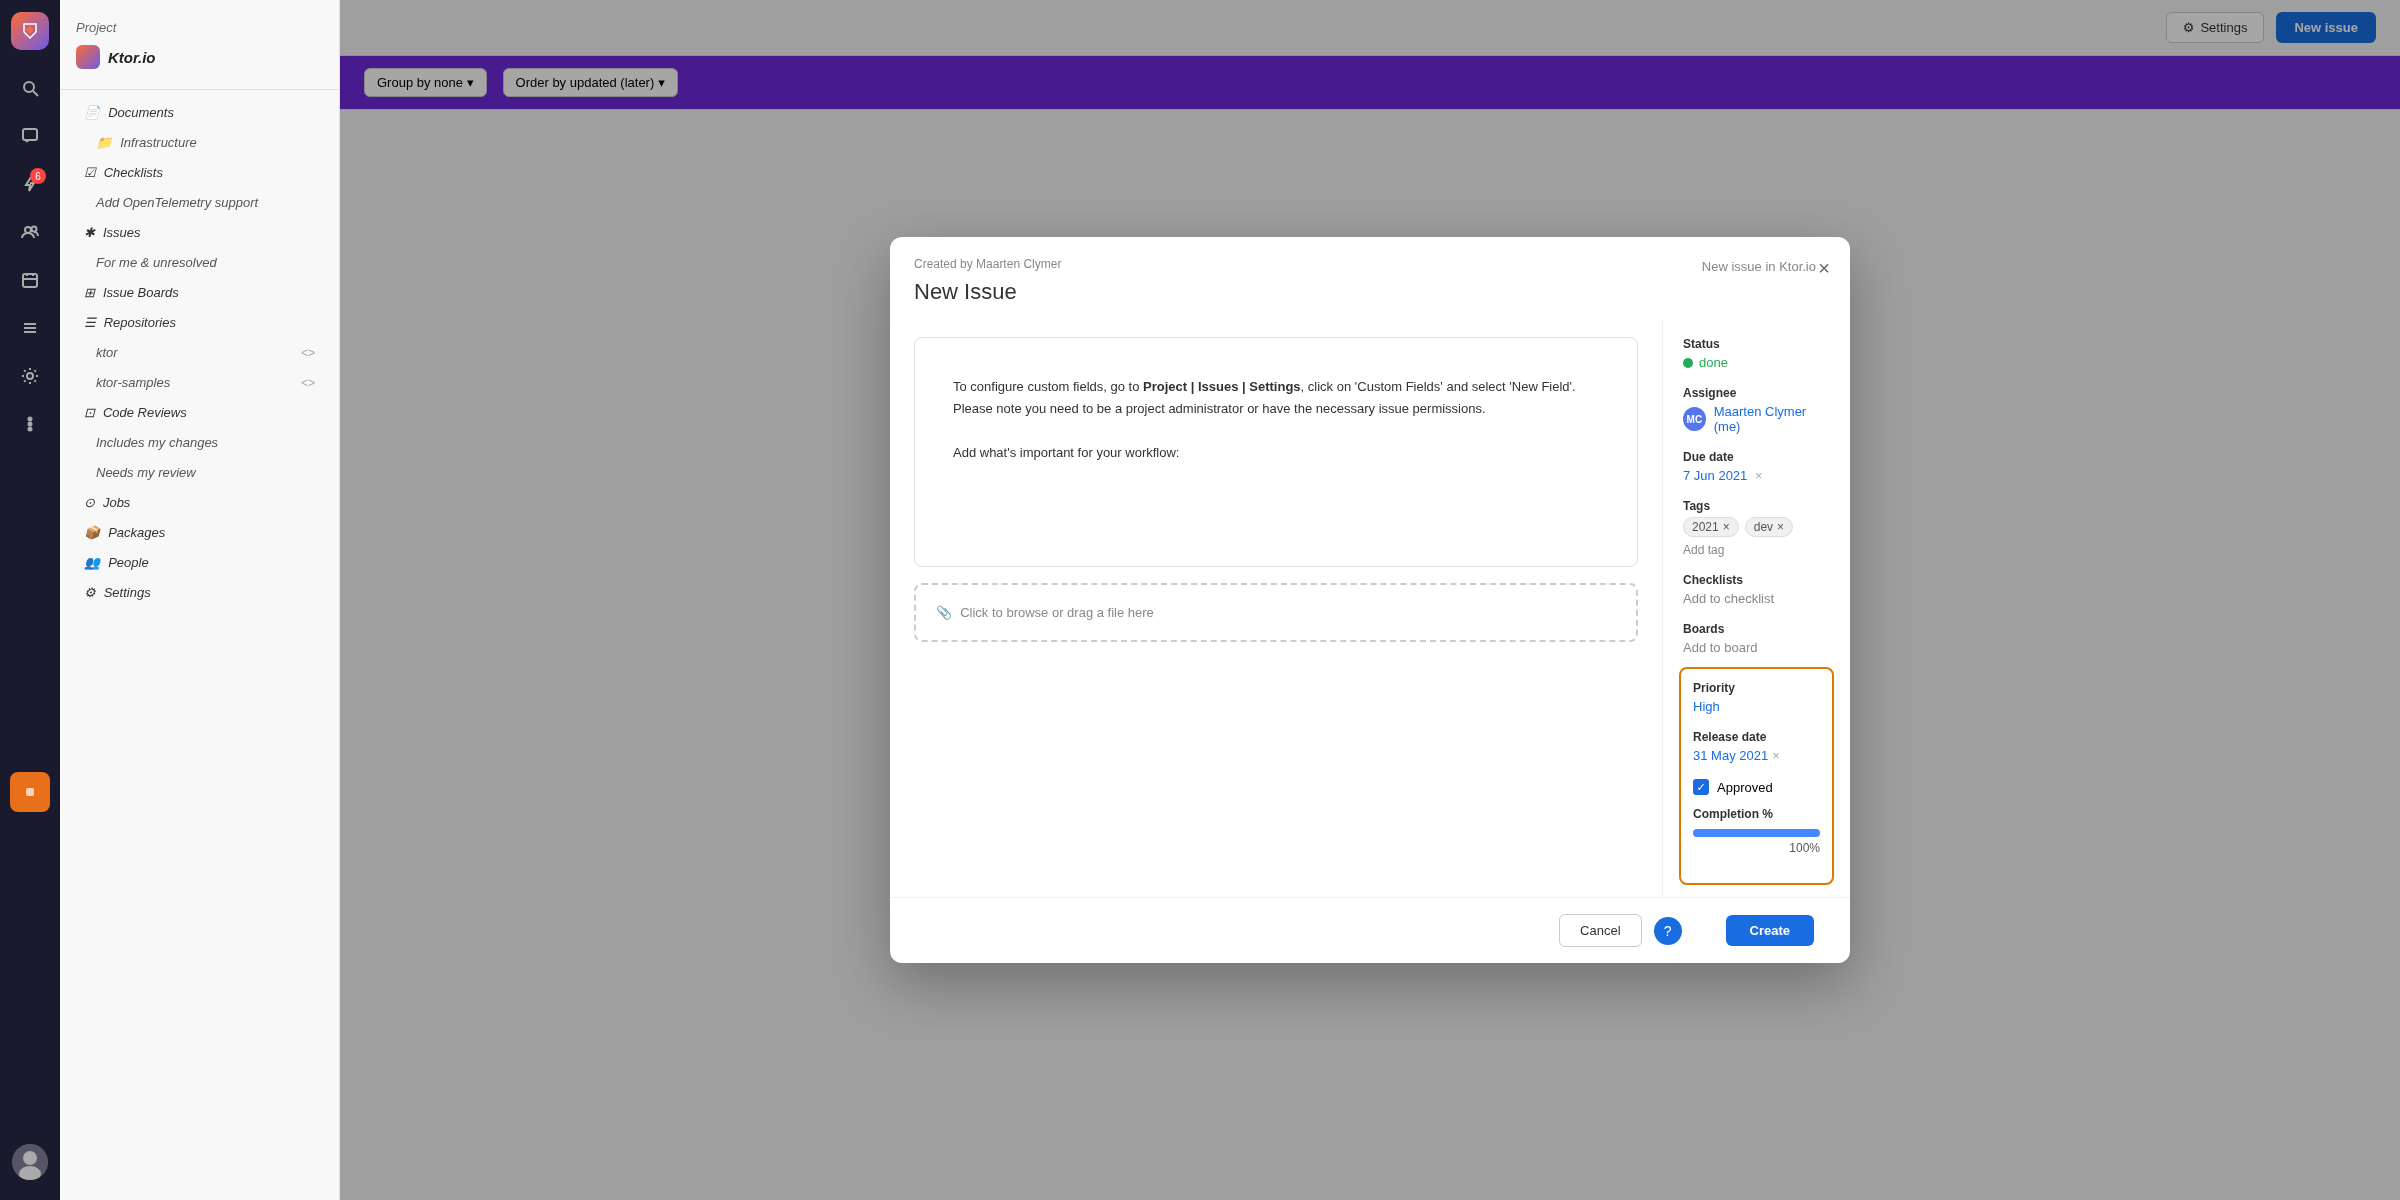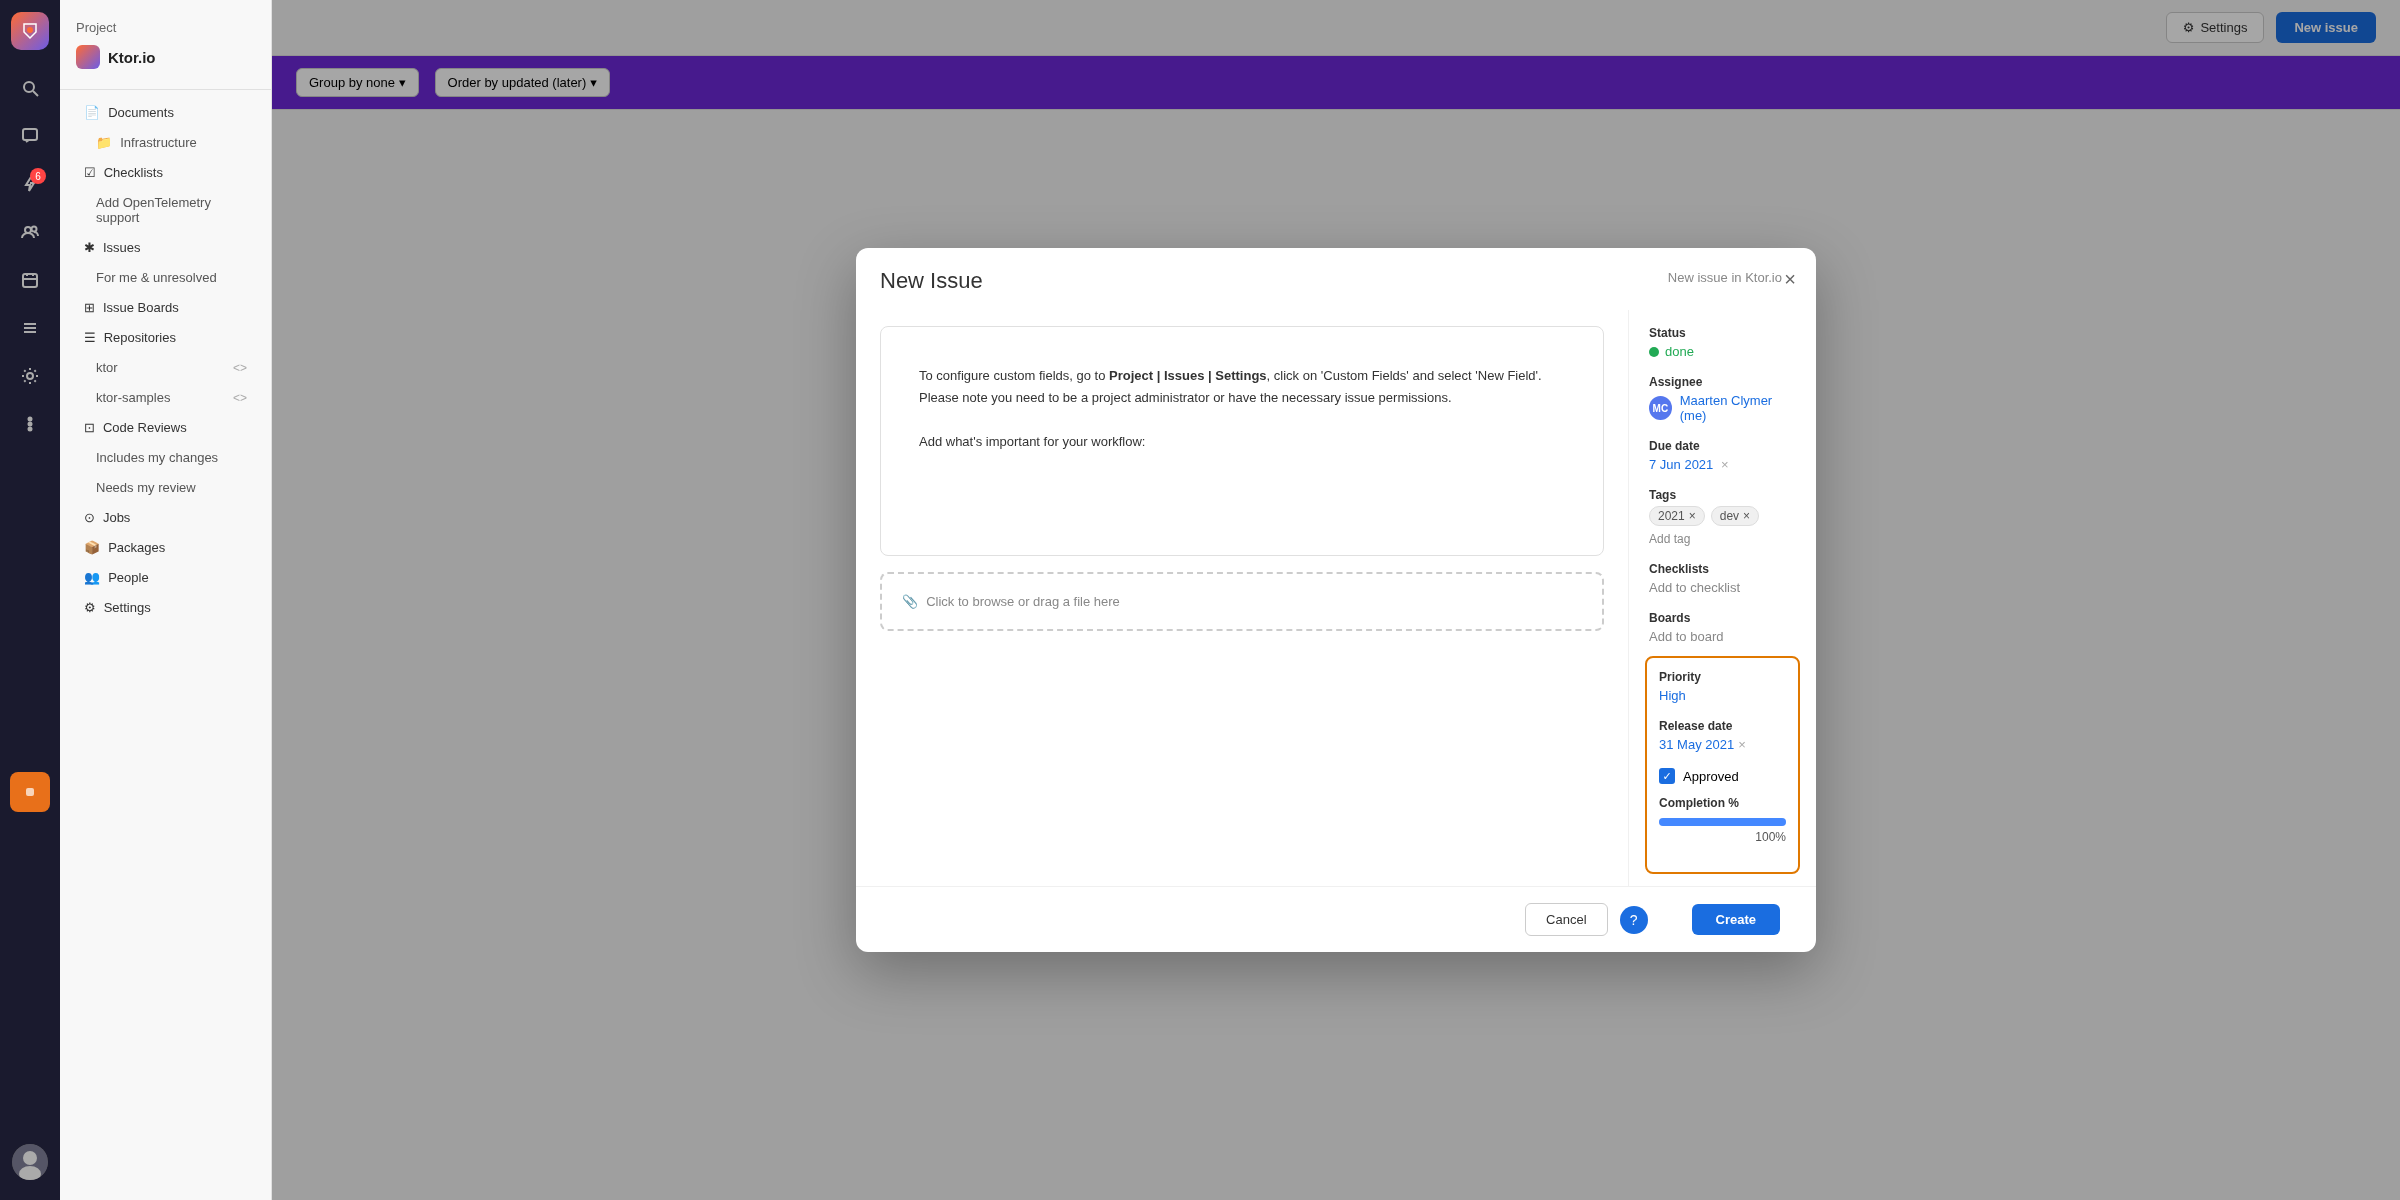--- a/index.html
+++ b/index.html
@@ -35,26 +35,27 @@
     }
     .sidebar-avatar {
       width: 36px; height: 36px; border-radius: 50%;
       background: #555; margin-top: auto; margin-bottom: 8px;
       display: flex; align-items: center; justify-content: center;
       color: #ccc; font-size: 14px; overflow: hidden;
     }
 
     
     .main-sidebar {
-      width: 212px;
+      width: 280px;
       background: #f8f8f8;
       border-right: 1px solid #e0e0e0;
       height: 1200px;
       overflow-y: auto;
       padding: 16px 0;
+      font-style: italic;
     }
     .sidebar-section-title {
       font-size: 13px; color: #666; padding: 4px 16px 2px;
       display: flex; align-items: center; gap: 8px;
     }
     .sidebar-item {
       padding: 7px 16px;
       font-size: 13px;
       color: #333;
       cursor: pointer;
@@ -573,20 +574,21 @@
   </div>
 
   <div class="overlay-backdrop"></div>
 
   <div class="modal">
 
     <div class="modal-top-right-label">New issue in Ktor.io</div>
     <button class="modal-close">×</button>
 
     <div class="modal-header">
+      <div class="modal-created-by">Created by Maarten Clymer</div>
       <div class="modal-title">New Issue</div>
     </div>
 
     <div class="modal-body">
 
       <div class="modal-left">
         <div class="modal-description-box">
           To configure custom fields, go to <b>Project | Issues | Settings</b>, click on 'Custom Fields' and select 'New Field'. Please note you need to be a project administrator or have the necessary issue permissions.
           <br><br>
           Add what's important for your workflow:

